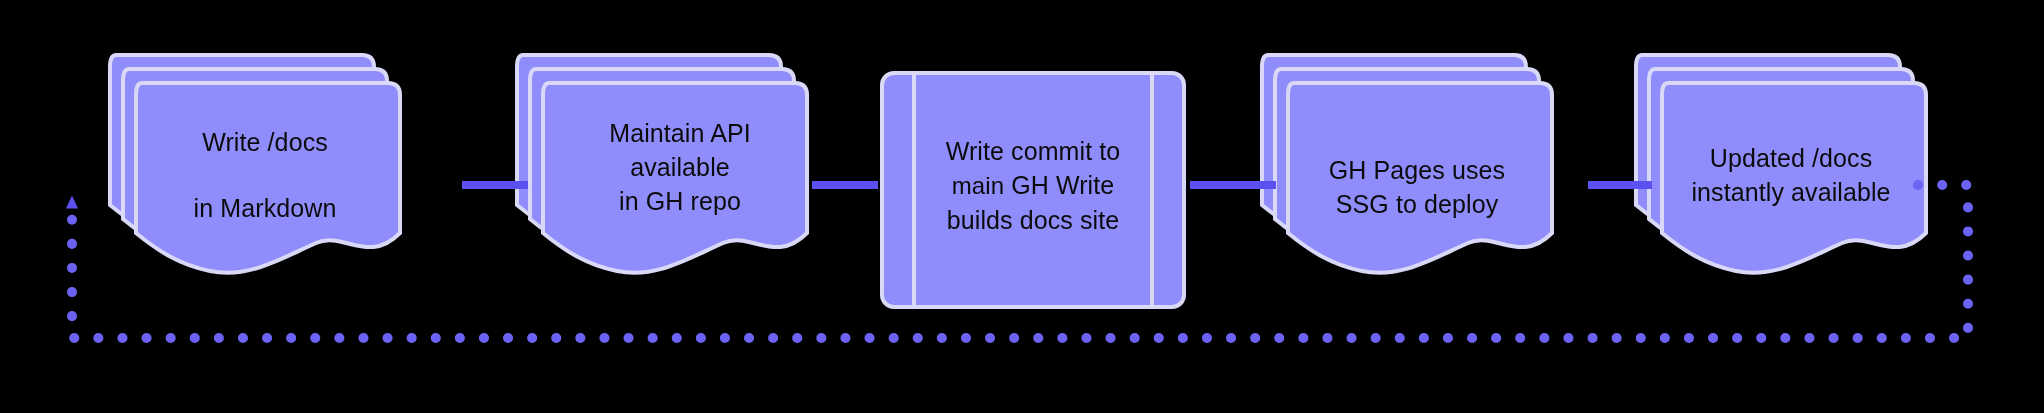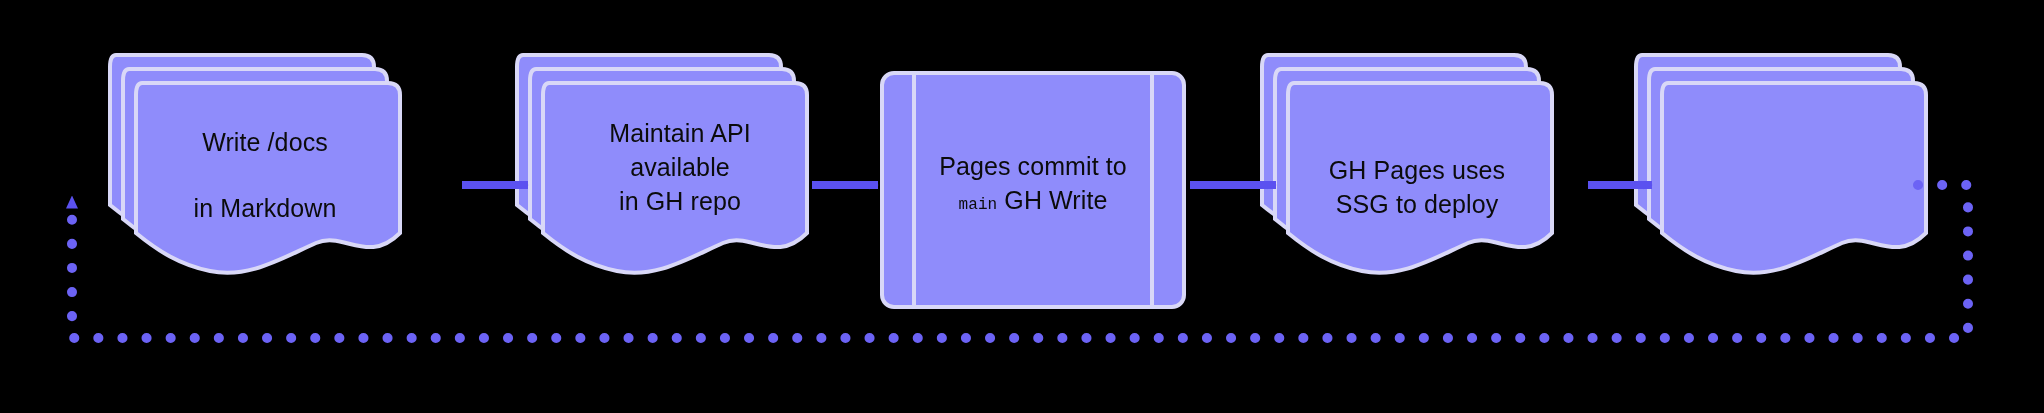--- a/index.html
+++ b/index.html
@@ -36,22 +36,22 @@
     text-align: center;
     color: #0b0b0b;
     font-family: "Liberation Sans", sans-serif;
     font-size: 25px;
     line-height: 34px;
     letter-spacing: 0.1px;
     pointer-events: none;
     white-space: nowrap;
   }
   .node-label .mono {
-    font-family: Liberation Mono, monospace;
-    font-size: 16px;
+    font-family: Liberation Sans, sans-serif;
+    font-size: 24px;
   }
   .lbl-line { display: block; }
 </style>
 </head>
 <body>
 
 <div id="diagram-root">
 
   <svg id="flow-svg" viewBox="0 0 2044 413" xmlns="http://www.w3.org/2000/svg">
     <defs>
@@ -150,23 +150,28 @@
     <span class="lbl-line">in Markdown</span>
   </div>
 
   <div class="node-label" style="left:548px; top:92px; width:264px; height:150px;">
     <span class="lbl-line">Maintain API</span>
     <span class="lbl-line">available</span>
     <span class="lbl-line">in GH repo</span>
   </div>
 
   <div class="node-label" style="left:914px; top:110px; width:238px; height:150px;">
-    <span class="lbl-line">Pages commit to</span>
+    <span class="lbl-line">Write commit to</span>
     <span class="lbl-line"><span class="mono">main</span><span> GH Write</span></span>
+    <span class="lbl-line">builds docs site</span>
   </div>
 
   <div class="node-label" style="left:1285px; top:112px; width:264px; height:150px;">
     <span class="lbl-line">GH Pages uses</span>
     <span class="lbl-line">SSG to deploy</span>
   </div>
 
+  <div class="node-label" style="left:1659px; top:100px; width:264px; height:150px;">
+    <span class="lbl-line">Updated /docs</span>
+    <span class="lbl-line">instantly available</span>
+  </div>
 
 </div>
 
 </body></html>

